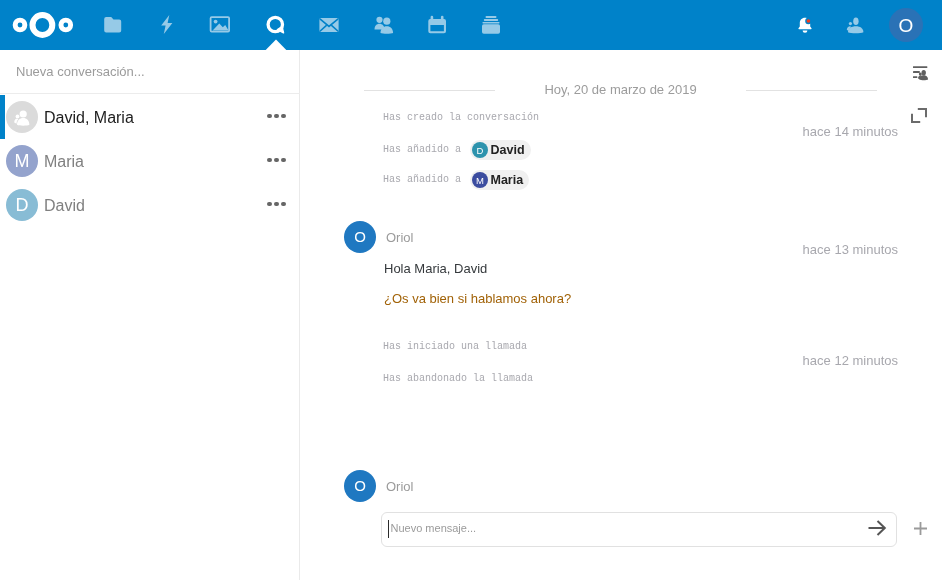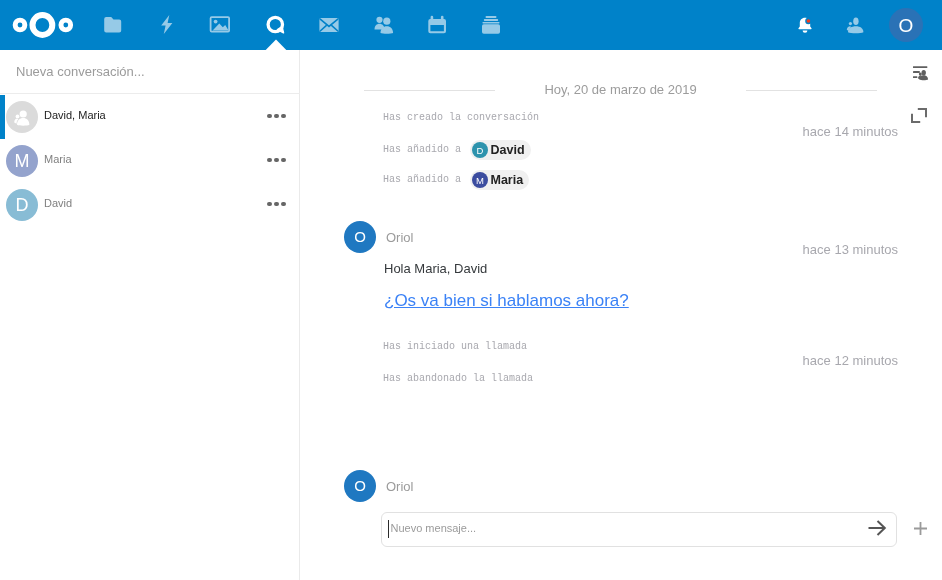--- a/index.html
+++ b/index.html
@@ -6,21 +6,21 @@
   html,body { width:942px; height:580px; overflow:hidden; background:#fff;
     font-family:"Liberation Sans", sans-serif; }
   .abs { position:absolute; }
   #header { position:absolute; left:0; top:0; width:942px; height:50px; background:#0082c9; }
   #sidebar { position:absolute; left:0; top:50px; width:300px; height:530px; background:#fff;
     border-right:1px solid #eaeaea; }
   #main { position:absolute; left:301px; top:50px; width:641px; height:530px; background:#fff; }
   .sys { color:#a8a8ae; font-size:10px;font-family:Liberation Mono, monospace; }
   .ts { color:#a8a8ae; font-size:13px; position:absolute; right:44px;margin-top:12px; }
   .row { position:absolute; left:0; width:300px; height:44px; }
-  .rowtitle { position:absolute; left:44px; top:14px; font-size:11px; color:#808080; }
+  .rowtitle { position:absolute; left:44px; top:14px; font-size:16px; color:#808080; }
   .dots { position:absolute; left:267px; top:18.5px; display:flex; }
   .dots span { width:4.6px; height:4.6px; border-radius:50%; background:#666; margin-right:2.4px;}
   .chip { position:absolute; height:20px; background:#f0f0f0; border-radius:10px; display:flex; align-items:center; padding-left:2px; }
   .chipav { width:16px; height:16px; border-radius:50%; color:#fff; font-size:9.5px;
      display:flex; align-items:center; justify-content:center; }
   .chipname { font-size:12.5px; font-weight:bold; color:#222; padding:0 6px 0 2.5px; }
 </style>
 </head>
 <body>
 
@@ -177,21 +177,21 @@
   <div class="sys abs" style="left:82px;top:124px;">Has añadido a</div>
   <div class="chip" style="left:169px;top:120px;">
     <div class="chipav" style="background:#3b4c9f;">M</div>
       <div class="chipname">Maria</div>
   </div>
 
   <div class="abs" style="left:43px;top:171px;width:32px;height:32px;border-radius:50%;background:#1f78c1;color:#fff;font-size:15px;text-align:center;line-height:32px;">O</div>
   <div class="abs" style="left:85px;top:180px;font-size:13px;color:#9b9b9b;">Oriol</div>
   <div class="ts" style="top:180px;">hace 13 minutos</div>
   <div class="abs" style="left:83px;top:211px;font-size:13px;color:#35393c;">Hola Maria, David</div>
-  <div class="abs" style="left:83px;top:241px;font-size:17px;color:#3b82f6;text-decoration:underline;">¿Os va bien si hablamos ahora?</div>
+  <div class="abs" style="left:83px;top:241px;font-size:13px;color:#a16207;">¿Os va bien si hablamos ahora?</div>
 
   <div class="sys abs" style="left:82px;top:291px;">Has iniciado una llamada</div>
   <div class="ts" style="top:291px;padding-left:29px;">hace 12 minutos</div>
   <div class="sys abs" style="left:82px;top:322.5px;">Has abandonado la llamada</div>
 
   <div class="abs" style="left:43px;top:420px;width:32px;height:32px;border-radius:50%;background:#1f78c1;color:#fff;font-size:15px;text-align:center;line-height:32px;">O</div>
   <div class="abs" style="left:85px;top:429px;font-size:13px;color:#9b9b9b;">Oriol</div>
 
   <div class="abs" style="left:79.5px;top:461.5px;width:516.5px;height:35px;border:1.5px solid #e1e1e1;border-radius:6px;background:#fff;">
     <div class="abs" style="left:6px;top:7.5px;width:1.6px;height:18px;background:#2b2b2b;"></div>

